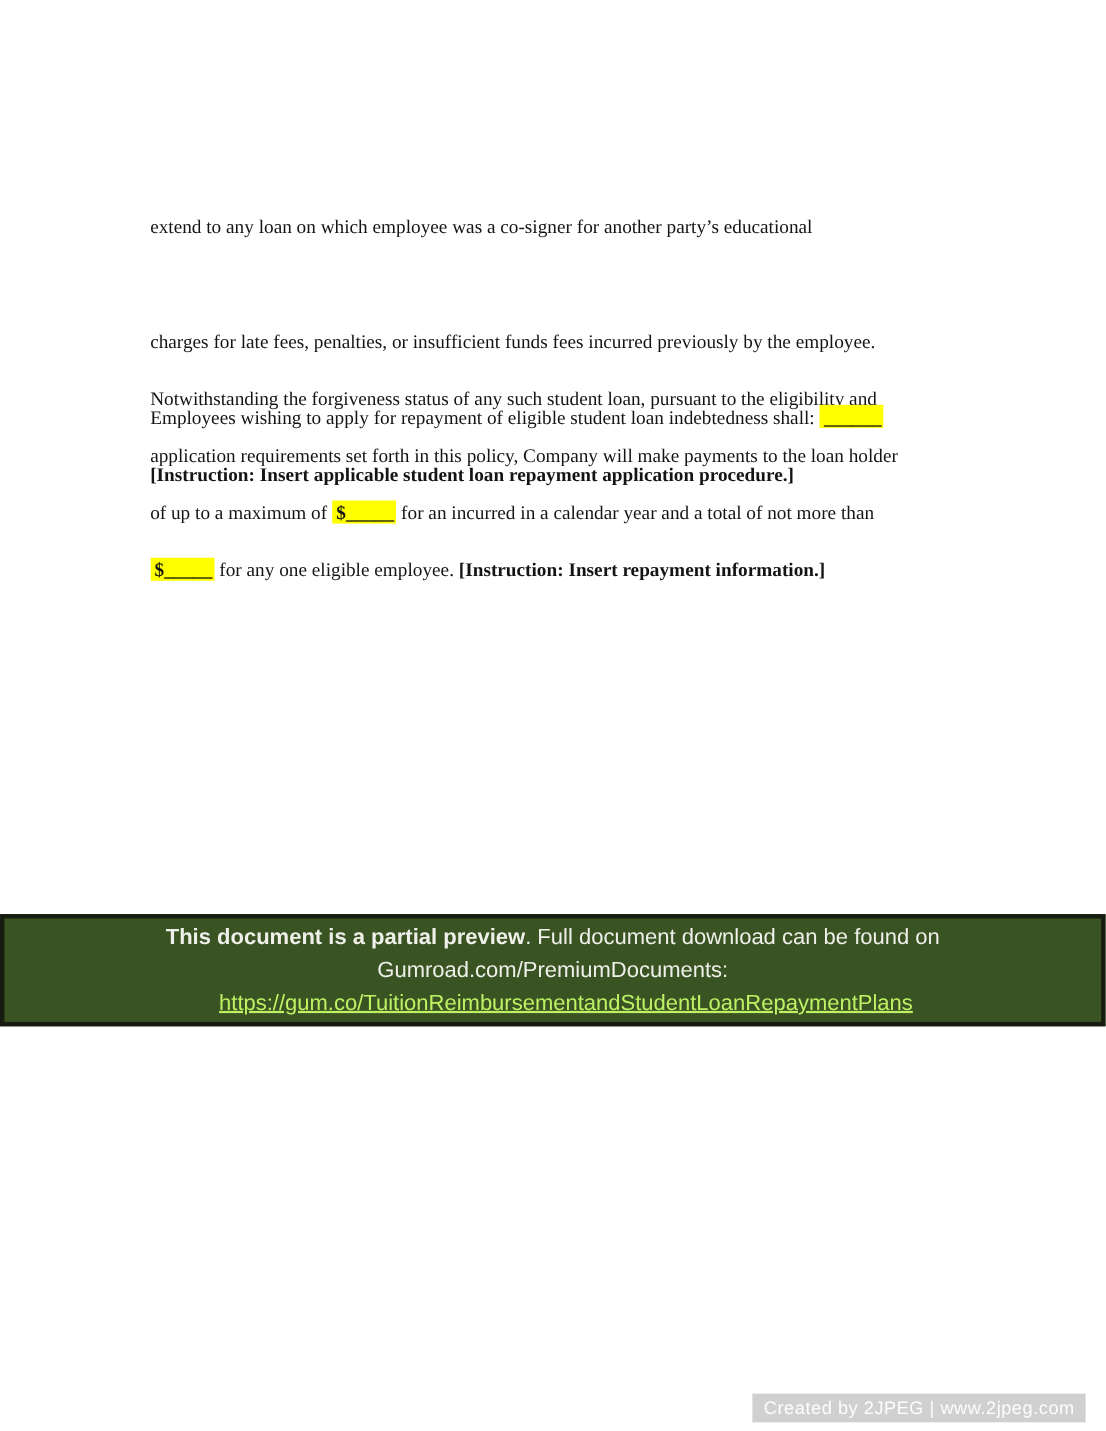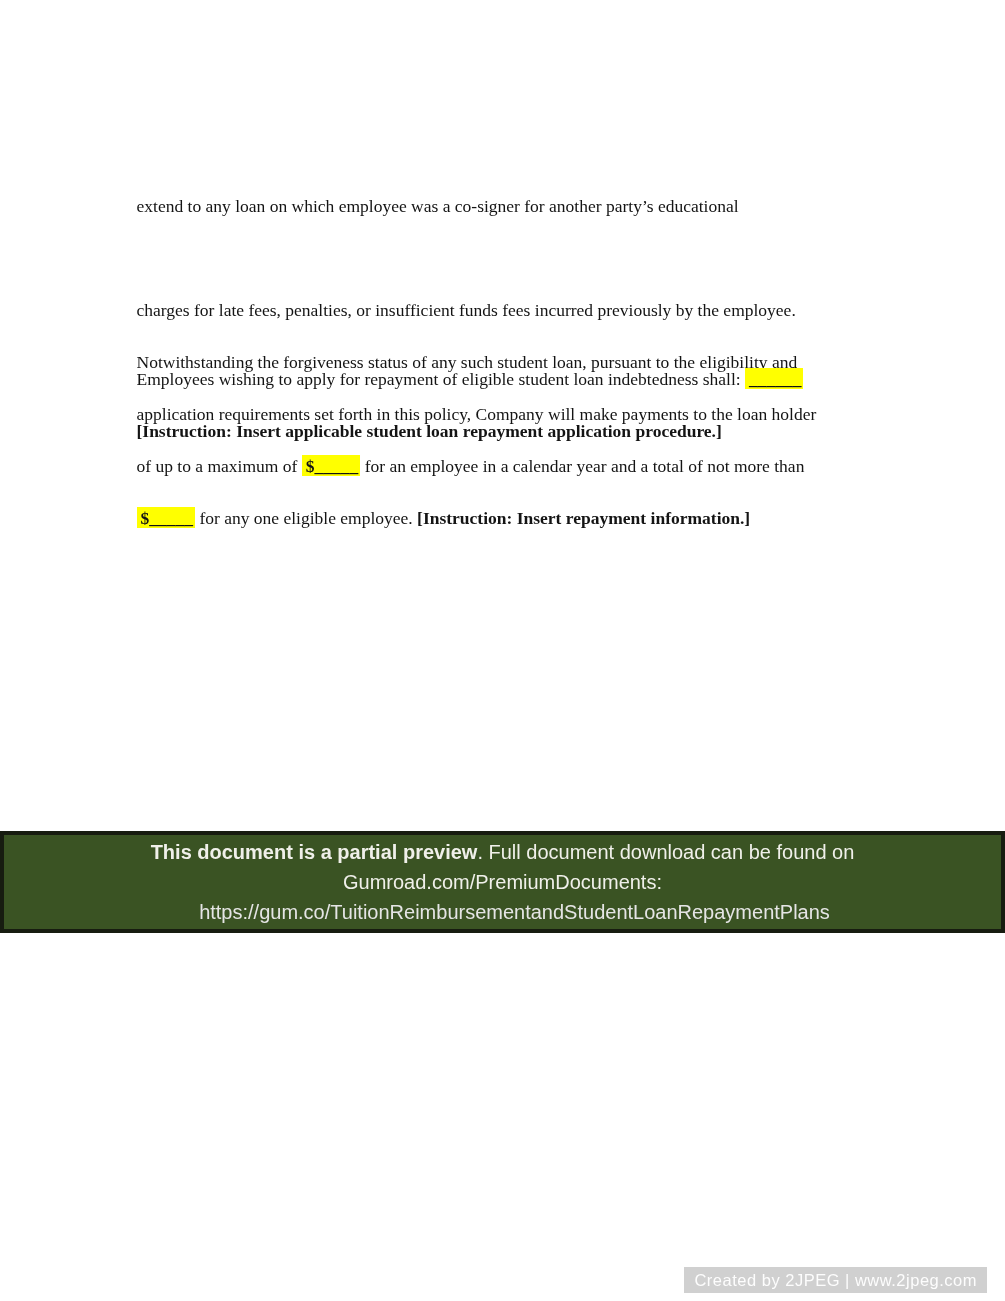--- a/index.html
+++ b/index.html
@@ -49,21 +49,22 @@
     justify-content: center;
     align-items: center;
     text-align: center;
     font-family: "Liberation Sans", sans-serif;
     font-size: 20px;
     line-height: 30px;
     color: #f0f0ea;
   }
   .banner-bold { font-weight: bold; }
   .banner-link {
-    color: #e5e5e5;
+    color: #bef264;
+    text-decoration: underline;
     cursor: pointer;
     margin-left: 24px;
   }
   .watermark {
     position: absolute;
     right: 18px;
     bottom: 8px;
     background: rgba(201, 201, 201, 0.88);
     color: #fdfdfd;
     font-family: "Liberation Sans", sans-serif;
@@ -78,21 +79,21 @@
 
 <div class="page">
 
   <div class="body-text para1">
     <br>
     <span>extend to any loan on which employee was a co-signer for another party’s educational</span><br>
     <br>
     <span>charges for late fees, penalties, or insufficient funds fees incurred previously by the employee.</span><br>
     <span>Notwithstanding the forgiveness status of any such student loan, pursuant to the eligibility and</span><br>
     <span>application requirements set forth in this policy, Company will make payments to the loan holder</span><br>
-    <span>of up to a maximum of </span><span class="hl">$_____</span><span> for an employee in a calendar year and a total of not more than</span><br>
+    <span>of up to a maximum of </span><span class="hl">$_____</span><span> for an incurred in a calendar year and a total of not more than</span><br>
     <span class="hl">$_____</span><span> for any one eligible employee. </span><span class="bold">[</span><span class="bold-italic">Instruction:</span><span class="bold"> Insert repayment information.]</span>
   </div>
 
   <div class="body-text para2">
     <span>Employees wishing to apply for repayment of eligible student loan indebtedness shall: </span><span class="hl">______</span><br>
     <span class="bold">[</span><span class="bold-italic">Instruction:</span><span class="bold"> Insert applicable student loan repayment application procedure.]</span>
   </div>
 
   <div class="banner">
     <div class="banner-line">

